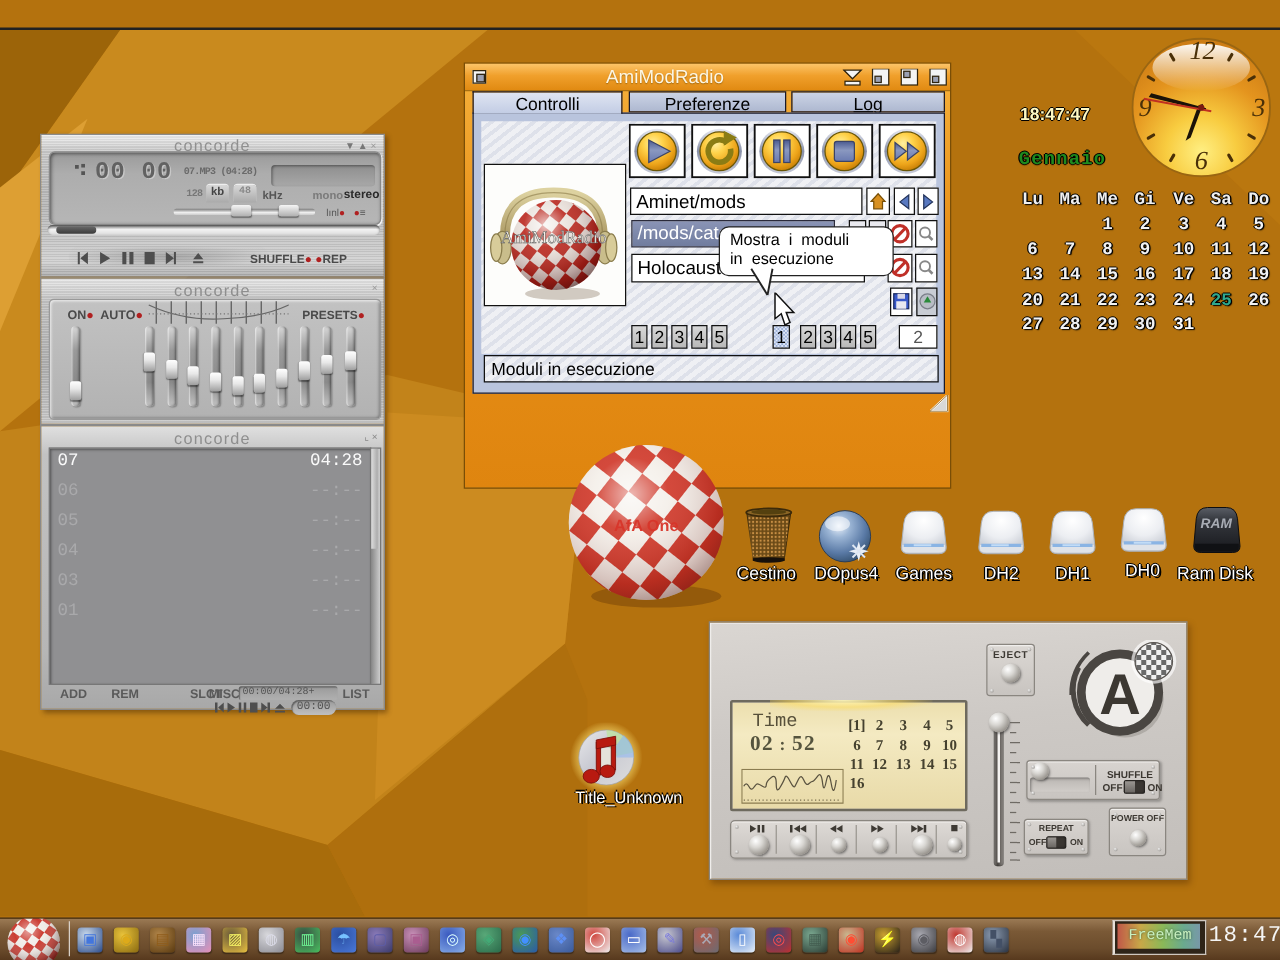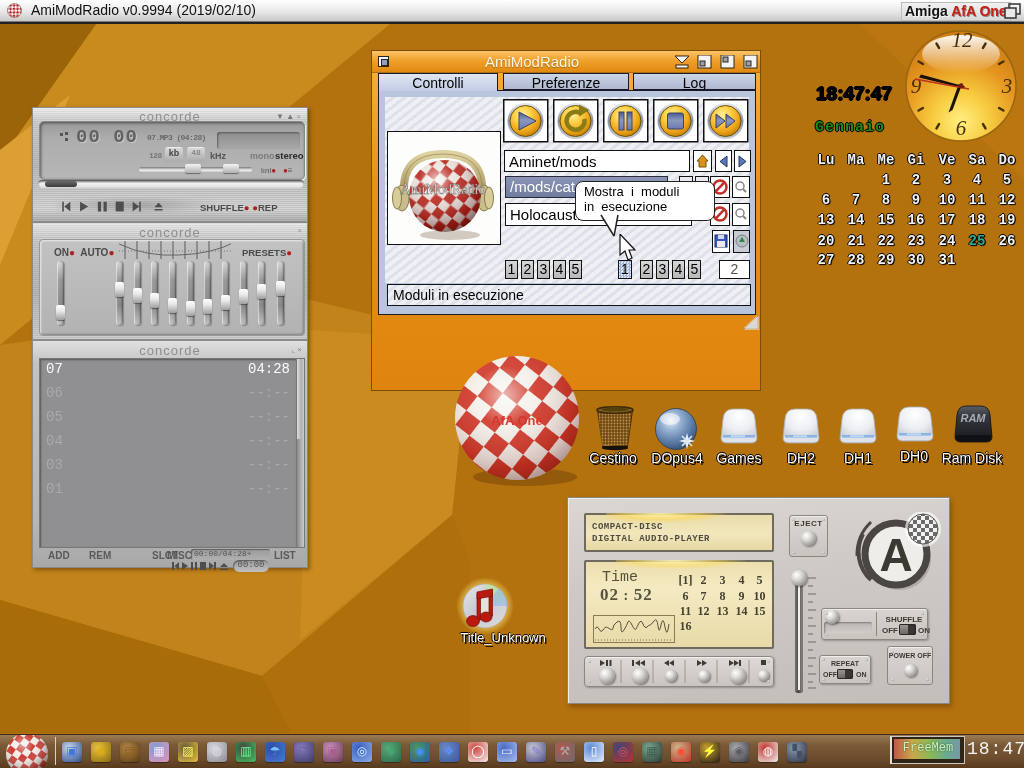--- a/index.html
+++ b/index.html
@@ -16,38 +16,20 @@
  <polygon points="96,24 390,24 0,345 0,160" fill="#c98a1e"></polygon>
  <polygon points="0,24 96,24 0,160" fill="#9c6409"></polygon>
  <polygon points="0,150 70,95 0,265" fill="#dd9f33"></polygon>
  <polygon points="0,345 310,300 470,338 452,515 262,676 0,600" fill="#c2831a"></polygon>
  <polygon points="310,330 470,340 452,515 300,640" fill="#cc8b20"></polygon>
  <polygon points="0,600 262,676 292,733 0,733" fill="#a86c0b"></polygon>
  <polygon points="262,676 452,515 470,560 470,733 292,733" fill="#af6f0d"></polygon>
  <polygon points="860,24 1024,24 1024,180" fill="#ba770f"></polygon>
 </svg>
 
-<div class="abs" id="topbar" style="left:0;top:0;width:1024px;height:21px;background:linear-gradient(#ffffff,#e8e8e8 55%,#c9c9c9);border-bottom:1px solid #777;">
- <svg class="abs" style="left:7px;top:3px" width="15" height="15" viewBox="0 0 15 15">
-        <defs>
-          <pattern id="tbchk" width="5" height="5" patternUnits="userSpaceOnUse" patternTransform="rotate(45 7 7)">
-            <rect width="5" height="5" fill="#fff"></rect>
-            <rect width="2.5" height="2.5" fill="#b03030"></rect>
-            <rect x="2.5" y="2.5" width="2.5" height="2.5" fill="#b03030"></rect>
-          </pattern>
-        </defs>
-        <circle cx="7.5" cy="7.5" r="7" fill="url(#tbchk)" stroke="#803030" stroke-width="0.5"></circle>
-      </svg>
- <div class="abs" style="left:31px;top:2px;font-size:14px;color:#111;">AmiModRadio v0.9994 (2019/02/10)</div>
- <div class="abs" style="left:901px;top:2px;font-size:14px;font-weight:bold;color:#111;text-shadow:1px 1px 0 #f8f8f8;background:linear-gradient(#f2f2f2,#d8d8d8);padding:0 3px 1px 3px;border:1px solid #bbb;">Amiga <span style="color:#c62017;text-shadow:1px 1px 0 #888;">AfA One</span></div>
- <svg class="abs" style="left:1004px;top:3px" width="18" height="16">
-        <rect x="5" y="1" width="11" height="10" fill="none" stroke="#333" stroke-width="1.5"></rect>
-        <rect x="1" y="5" width="11" height="10" fill="#e8e8e8" stroke="#333" stroke-width="1.5"></rect>
-      </svg>
-</div>
 <div class="abs" style="left:0;top:22px;width:1024px;height:2px;background:#222;"></div>
 
 <div class="abs" id="concorde" style="left:32px;top:107px;width:276px;height:461px;box-shadow:2px 2px 4px rgba(60,30,0,0.45);">
 
  <div class="abs" style="left:0;top:0;width:276px;height:115px;background:linear-gradient(#efefef,#c9c9c9 12%,#b4b4b4 50%,#cfcfcf 90%,#a8a8a8);border:1px solid #8a8a8a;box-sizing:border-box;">
   <div class="abs" style="left:0;top:0;width:274px;height:113px;background:repeating-linear-gradient(0deg,rgba(255,255,255,0.14) 0 1px,rgba(0,0,0,0.05) 1px 2px);"></div>
   <div class="abs" style="left:0;top:1px;width:274px;text-align:center;font-size:13px;color:#909090;letter-spacing:1px;">concorde</div>
   <div class="abs" style="right:6px;top:4px;font-size:8px;color:#777;">▼ ▲ <span style="color:#999">×</span></div>
 
   <div class="abs" style="left:6px;top:13px;width:264px;height:57px;background:linear-gradient(#9a9a9a,#adadad 30%,#b6b6b6);border-radius:5px;border:1px solid #888;box-shadow:inset 1px 1px 3px rgba(0,0,0,0.5), 1px 1px 0 #f0f0f0;">
@@ -407,21 +389,21 @@
     <line x1="13.6" y1="32.5" x2="17.9" y2="35"></line>
         <line x1="31.5" y1="14.6" x2="34" y2="18.9"></line>
   </g>
   <g transform="translate(56,57)">
     <path d="M1.5 -3 L-8.5 24 L-12.5 26.5 L-2.5 -1.5 Z" fill="#1a1208"></path>
     <path d="M4 0.5 L-40 -11.5 L-42 -8.5 L3 2.5 Z" fill="#1a1208"></path>
     <line x1="8" y1="3" x2="-46" y2="-7" stroke="#c03020" stroke-width="1.5"></line>
     <circle cx="0" cy="0" r="2.5" fill="#7a1a10"></circle>
   </g>
 </svg>
-<div class="abs" style="left:816px;top:83px;font-size:19px;font-weight:bold;color:#000000;text-shadow:-1px 0 0 #000,1px 0 0 #000,0 -1px 0 #000,0 1px 0 #000;">18:47:47</div>
+<div class="abs" style="left:816px;top:83px;font-size:14px;font-weight:bold;color:#fef9c3;text-shadow:-1px 0 0 #000,1px 0 0 #000,0 -1px 0 #000,0 1px 0 #000;">18:47:47</div>
 <div class="abs" style="left:815px;top:119px;font-family:'Liberation Mono',monospace;font-size:15px;font-weight:bold;color:#1e8a1e;text-shadow:-1px 0 0 #000,1px 0 0 #000,0 -1px 0 #000,0 1px 1px #000;letter-spacing:1px;">Gennaio</div>
 <div class="abs" id="calgrid" style="left:0;top:0;">
       <div class="abs" style="left:811px;top:152px;width:30px;text-align:center;font-family:'Liberation Mono',monospace;font-size:14px;font-weight:bold;color:#efefef;text-shadow:-1px 0 0 #000,1px 0 0 #000,0 -1px 0 #000,1px 1px 1px #000;">Lu</div>
       <div class="abs" style="left:841px;top:152px;width:30px;text-align:center;font-family:'Liberation Mono',monospace;font-size:14px;font-weight:bold;color:#efefef;text-shadow:-1px 0 0 #000,1px 0 0 #000,0 -1px 0 #000,1px 1px 1px #000;">Ma</div>
       <div class="abs" style="left:871px;top:152px;width:30px;text-align:center;font-family:'Liberation Mono',monospace;font-size:14px;font-weight:bold;color:#efefef;text-shadow:-1px 0 0 #000,1px 0 0 #000,0 -1px 0 #000,1px 1px 1px #000;">Me</div>
       <div class="abs" style="left:901px;top:152px;width:30px;text-align:center;font-family:'Liberation Mono',monospace;font-size:14px;font-weight:bold;color:#efefef;text-shadow:-1px 0 0 #000,1px 0 0 #000,0 -1px 0 #000,1px 1px 1px #000;">Gi</div>
       <div class="abs" style="left:932px;top:152px;width:30px;text-align:center;font-family:'Liberation Mono',monospace;font-size:14px;font-weight:bold;color:#efefef;text-shadow:-1px 0 0 #000,1px 0 0 #000,0 -1px 0 #000,1px 1px 1px #000;">Ve</div>
       <div class="abs" style="left:962px;top:152px;width:30px;text-align:center;font-family:'Liberation Mono',monospace;font-size:14px;font-weight:bold;color:#efefef;text-shadow:-1px 0 0 #000,1px 0 0 #000,0 -1px 0 #000,1px 1px 1px #000;">Sa</div>
       <div class="abs" style="left:992px;top:152px;width:30px;text-align:center;font-family:'Liberation Mono',monospace;font-size:14px;font-weight:bold;color:#efefef;text-shadow:-1px 0 0 #000,1px 0 0 #000,0 -1px 0 #000,1px 1px 1px #000;">Do</div>
       <div class="abs" style="left:871px;top:172px;width:30px;text-align:center;font-family:'Liberation Mono',monospace;font-size:14px;font-weight:bold;color:#f2f2f2;text-shadow:-1px 0 0 #000,1px 0 0 #000,0 -1px 0 #000,1px 1px 1px #000;">1</div>
@@ -609,25 +591,20 @@
         <rect x="34" y="14" width="3.5" height="24"></rect>
    <path d="M22 14 L37.5 11 L37.5 18 L22 21 Z"></path>
    <ellipse cx="18" cy="43" rx="6.5" ry="5.5"></ellipse>
         <ellipse cx="31" cy="39" rx="6" ry="5"></ellipse>
   </g>
 </svg>
 <div class="abs" style="left:438px;top:630px;width:130px;text-align:center;font-size:13px;color:#fff;text-shadow:1.5px 1.5px 0 #000,-1px 0 0 #000,0 -1px 0 #000;">Title_Unknown</div>
 
 <div class="abs" id="cdp" style="left:567px;top:497px;width:383px;height:207px;background:linear-gradient(175deg,#dad6d2,#cdc9c5 40%,#c2beba);border:1px solid #8a8680;box-sizing:border-box;box-shadow:inset 1px 1px 0 #efedeb, 2px 3px 5px rgba(60,30,0,0.35);">
 
- <div class="abs" style="left:16px;top:15px;width:190px;height:39px;background:linear-gradient(#e9ddad,#f2e7bc 55%,#e6d8a4);border:2px solid #6e6a5e;border-radius:2px;box-sizing:border-box;">
-   <div class="abs" style="left:20px;top:-2px;width:120px;height:10px;background:radial-gradient(ellipse at 45% 0%,rgba(255,245,170,0.95),rgba(255,215,80,0.55) 45%,rgba(255,215,80,0) 75%);"></div>
-   <div class="abs" style="left:6px;top:7px;font-family:'Liberation Mono',monospace;font-size:9px;font-weight:bold;color:#4e4a40;letter-spacing:0.5px;">COMPACT-DISC</div>
-   <div class="abs" style="left:6px;top:19px;font-family:'Liberation Mono',monospace;font-size:9px;font-weight:bold;color:#4e4a40;letter-spacing:0.5px;">DIGITAL AUDIO-PLAYER</div>
- </div>
 
  <div class="abs" style="left:16px;top:62px;width:190px;height:89px;background:linear-gradient(#ecdfae,#f4eac2 30%,#e8daa8);border:2px solid #6e6a5e;border-radius:2px;box-sizing:border-box;">
    <div class="abs" style="left:30px;top:-2px;width:130px;height:9px;background:radial-gradient(ellipse at 45% 0%,rgba(255,248,190,0.95),rgba(255,220,90,0.5) 45%,rgba(255,220,90,0) 75%);"></div>
    <div class="abs" style="left:16px;top:7px;font-family:Liberation Mono, monospace;font-size:15px;color:#57503a;text-align:right;">Time</div>
    <div class="abs" style="left:14px;top:23px;font-family:'Liberation Serif',serif;font-size:17px;font-weight:bold;color:#55543e;letter-spacing:1px;">02<span style="font-size:14px;">&nbsp;:&nbsp;</span>52</div>
    <div class="abs" id="trgrid" style="left:90px;top:11px;width:100px;height:75px;font-family:'Liberation Serif',serif;font-size:12px;font-weight:bold;color:#45412f;">
           <div class="abs" style="left:0px;top:0px;width:19px;text-align:center;">[1]</div>
           <div class="abs" style="left:18px;top:0px;width:19px;text-align:center;">2</div>
           <div class="abs" style="left:37px;top:0px;width:19px;text-align:center;">3</div>
           <div class="abs" style="left:56px;top:0px;width:19px;text-align:center;">4</div>

